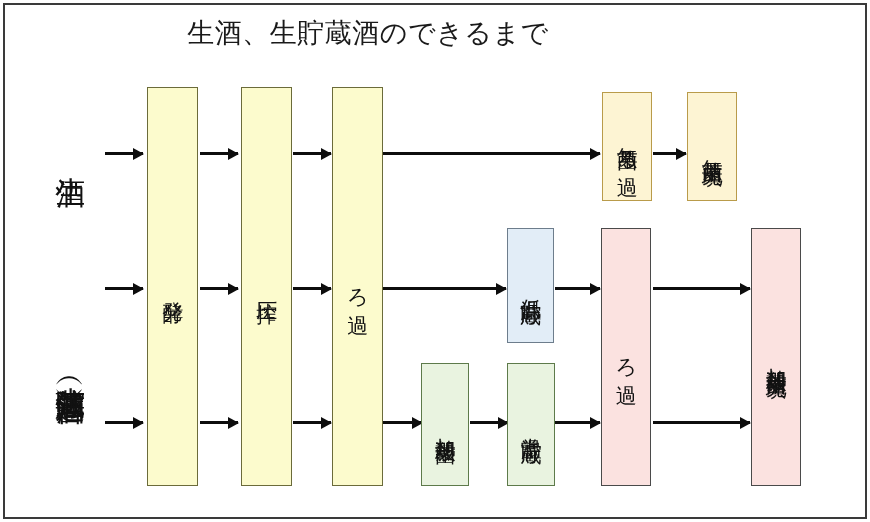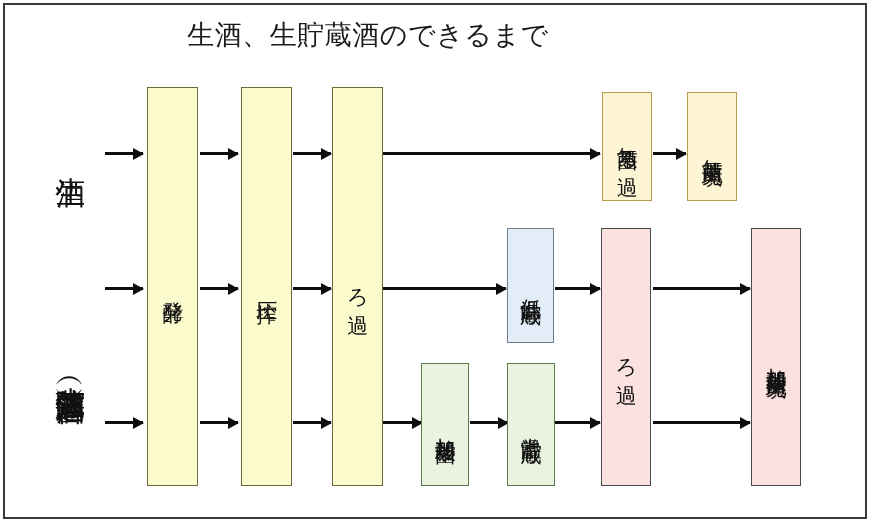--- a/index.html
+++ b/index.html
@@ -33,21 +33,21 @@
     position: absolute;
     left: 0;
     top: 18px;
     width: 736px;
     text-align: center;
     font-size: 27px;
     line-height: 34px;
     color: #1a1a1a;
     letter-spacing: 0.5px;
     white-space: nowrap;
-    font-family: Liberation Sans, sans-serif;
+    font-family: Liberation Mono, monospace;
   }
   
   .vtext {
     writing-mode: vertical-rl;
     text-orientation: upright;
     -webkit-writing-mode: vertical-rl;
     display: flex;
     align-items: center;
     justify-content: center;
     color: #121212;

